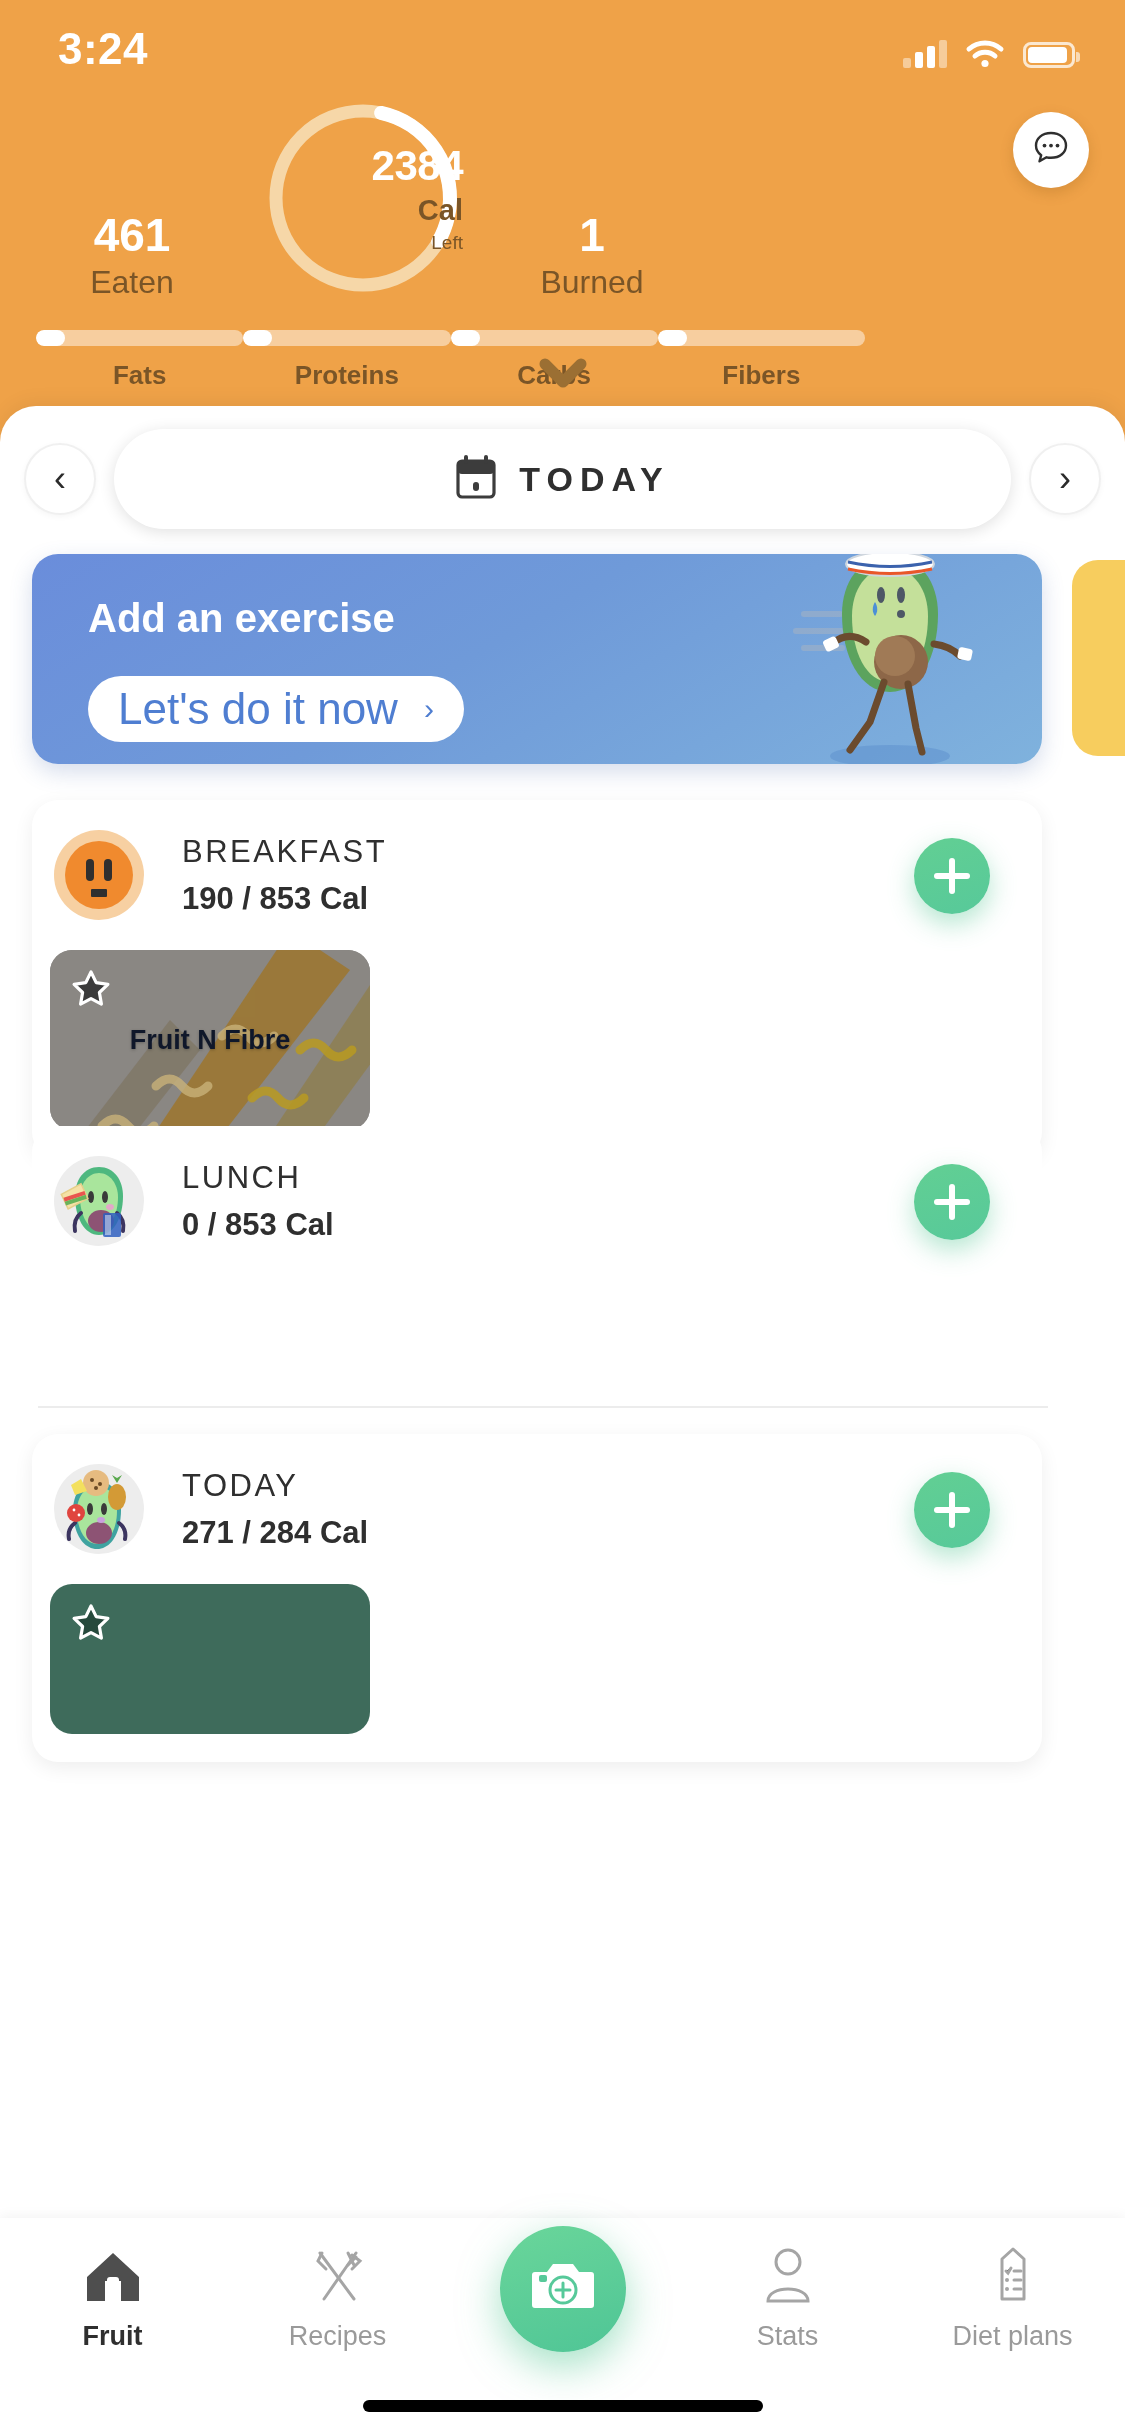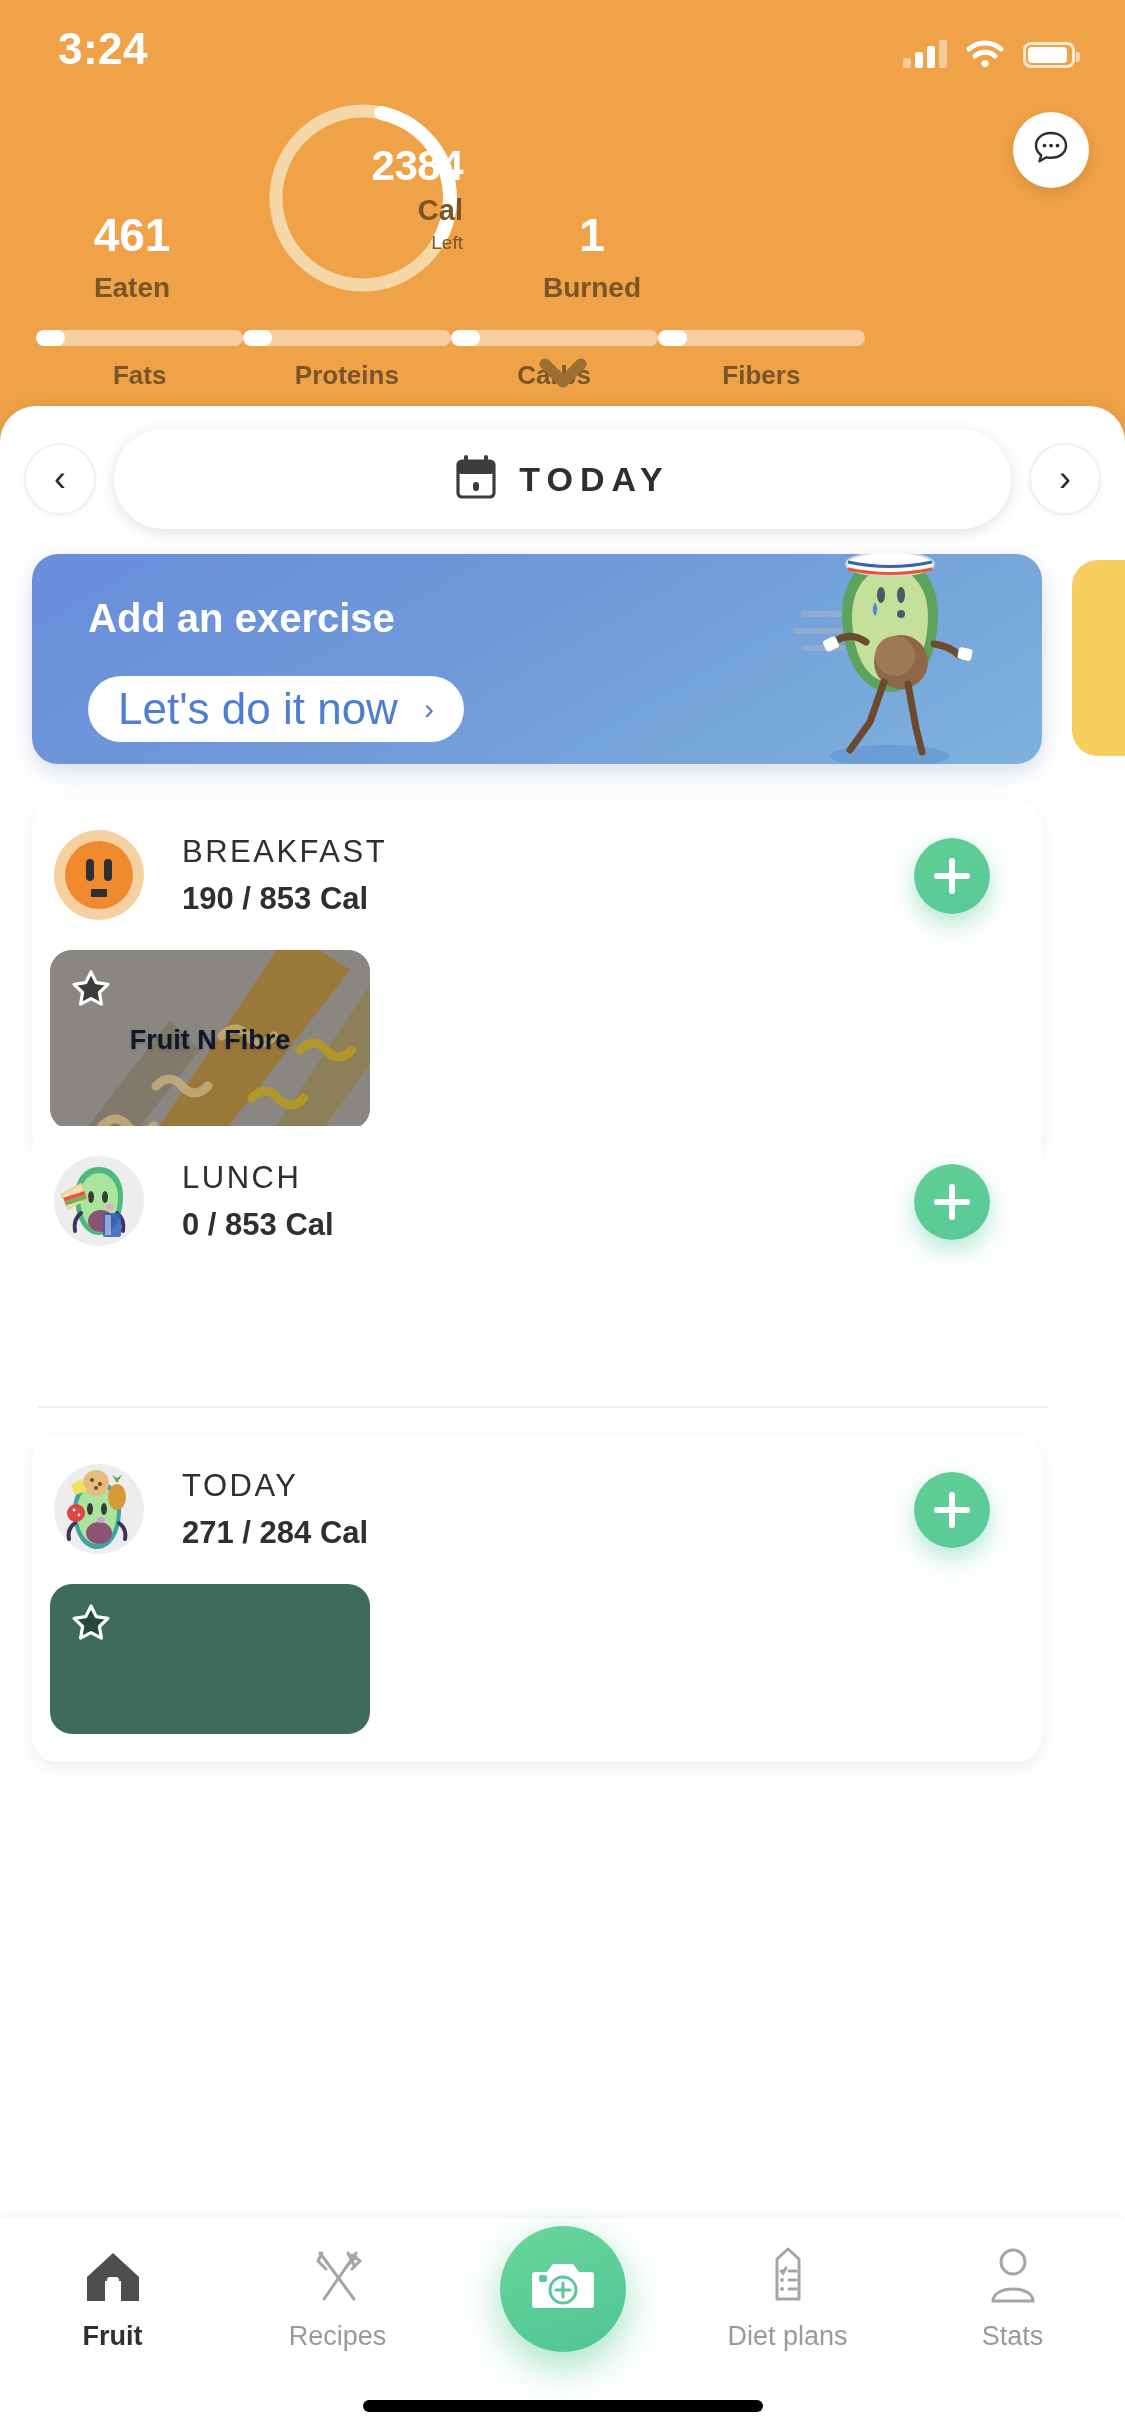--- a/index.html
+++ b/index.html
@@ -54,21 +54,21 @@
   .ring-text{
     position:absolute; left:0; top:0; width:200px; height:200px;
     display:flex; flex-direction:column; align-items:flex-end; justify-content:center;
   }
   .ring-num{ font-size:42px; font-weight:700; color:#fff; line-height:1; letter-spacing:-0.5px;}
   .ring-cal{ font-size:29px; font-weight:700; color:#7a5527; margin-top:9px; line-height:1;}
   .ring-left{ font-size:19px; font-weight:400; color:#7a5527; margin-top:8px; line-height:1;}
 
   .stat{ position:absolute; text-align:center; width:240px;}
   .stat .num{ font-size:46px; font-weight:700; color:#ffffff; line-height:1;}
-  .stat .lbl{ font-size:28px; font-weight:700; color:#7a5527; margin-top:16px; line-height:1;}
+  .stat .lbl{ font-size:32px; font-weight:400; color:#7a5527; margin-top:8px; line-height:1;}
   .stat-eaten{ left:12px; top:212px;}
   .stat-burned{ left:472px; top:212px;}
 
   
   .chat-btn{
     position:absolute; right:36px; top:112px;
     width:76px; height:76px; border-radius:50%;
     background:#ffffff;
     box-shadow:0 5px 14px rgba(120,70,10,.20);
     display:flex; align-items:center; justify-content:center;
@@ -532,43 +532,43 @@
         <span class="lb">Recipes</span>
       </div>
 
       <div class="tab">
           <span class="lb"></span>
         </div>
 
       <div class="tab">
         <span>
           <svg width="54" height="58" viewBox="0 0 54 58">
+            <circle cx="27" cy="15" r="12" fill="none" stroke="#a5a5a5" stroke-width="3"></circle>
+            <path d="M7 54 C7 38 47 38 47 54 Z" fill="none" stroke="#a5a5a5" stroke-width="3"></path>
+          </svg>
+        </span>
+        <span class="lb">Stats</span>
+      </div>
+
+      <div class="tab">
+        <span>
+          <svg width="54" height="58" viewBox="0 0 54 58">
             <path d="M16 12 L27 2 L38 12 L38 52 L16 52 Z" fill="none" stroke="#a5a5a5" stroke-width="3" stroke-linejoin="round"></path>
             <g stroke="#a5a5a5" stroke-width="3" stroke-linecap="round">
               <line x1="28" y1="24" x2="35" y2="24"></line>
               <line x1="28" y1="33" x2="35" y2="33"></line>
               <line x1="28" y1="42" x2="35" y2="42"></line>
               <path d="M20 24 l2 2 3 -5"></path>
             </g>
             <circle cx="21" cy="33" r="2" fill="#a5a5a5"></circle>
             <circle cx="21" cy="42" r="2" fill="#a5a5a5"></circle>
           </svg>
         </span>
         <span class="lb">Diet plans</span>
       </div>
-
-      <div class="tab">
-        <span>
-          <svg width="54" height="58" viewBox="0 0 54 58">
-            <circle cx="27" cy="15" r="12" fill="none" stroke="#a5a5a5" stroke-width="3"></circle>
-            <path d="M7 54 C7 38 47 38 47 54 Z" fill="none" stroke="#a5a5a5" stroke-width="3"></path>
-          </svg>
-        </span>
-        <span class="lb">Stats</span>
-      </div>
     </div>
 
     <div class="camera">
       <span>
         <svg width="64" height="58" viewBox="0 0 64 58">
           <path d="M4 14 h12 l6 -8 h20 l6 8 h12 a3 3 0 0 1 3 3 v30 a3 3 0 0 1 -3 3 h-56 a3 3 0 0 1 -3 -3 v-30 a3 3 0 0 1 3 -3z" fill="#ffffff"></path>
           <circle cx="32" cy="32" r="13" fill="none" stroke="#57c99a" stroke-width="3"></circle>
           <line x1="32" y1="25" x2="32" y2="39" stroke="#57c99a" stroke-width="3" stroke-linecap="round"></line>
           <line x1="25" y1="32" x2="39" y2="32" stroke="#57c99a" stroke-width="3" stroke-linecap="round"></line>
           <rect x="8" y="17" width="8" height="7" rx="2" fill="#57c99a"></rect>

